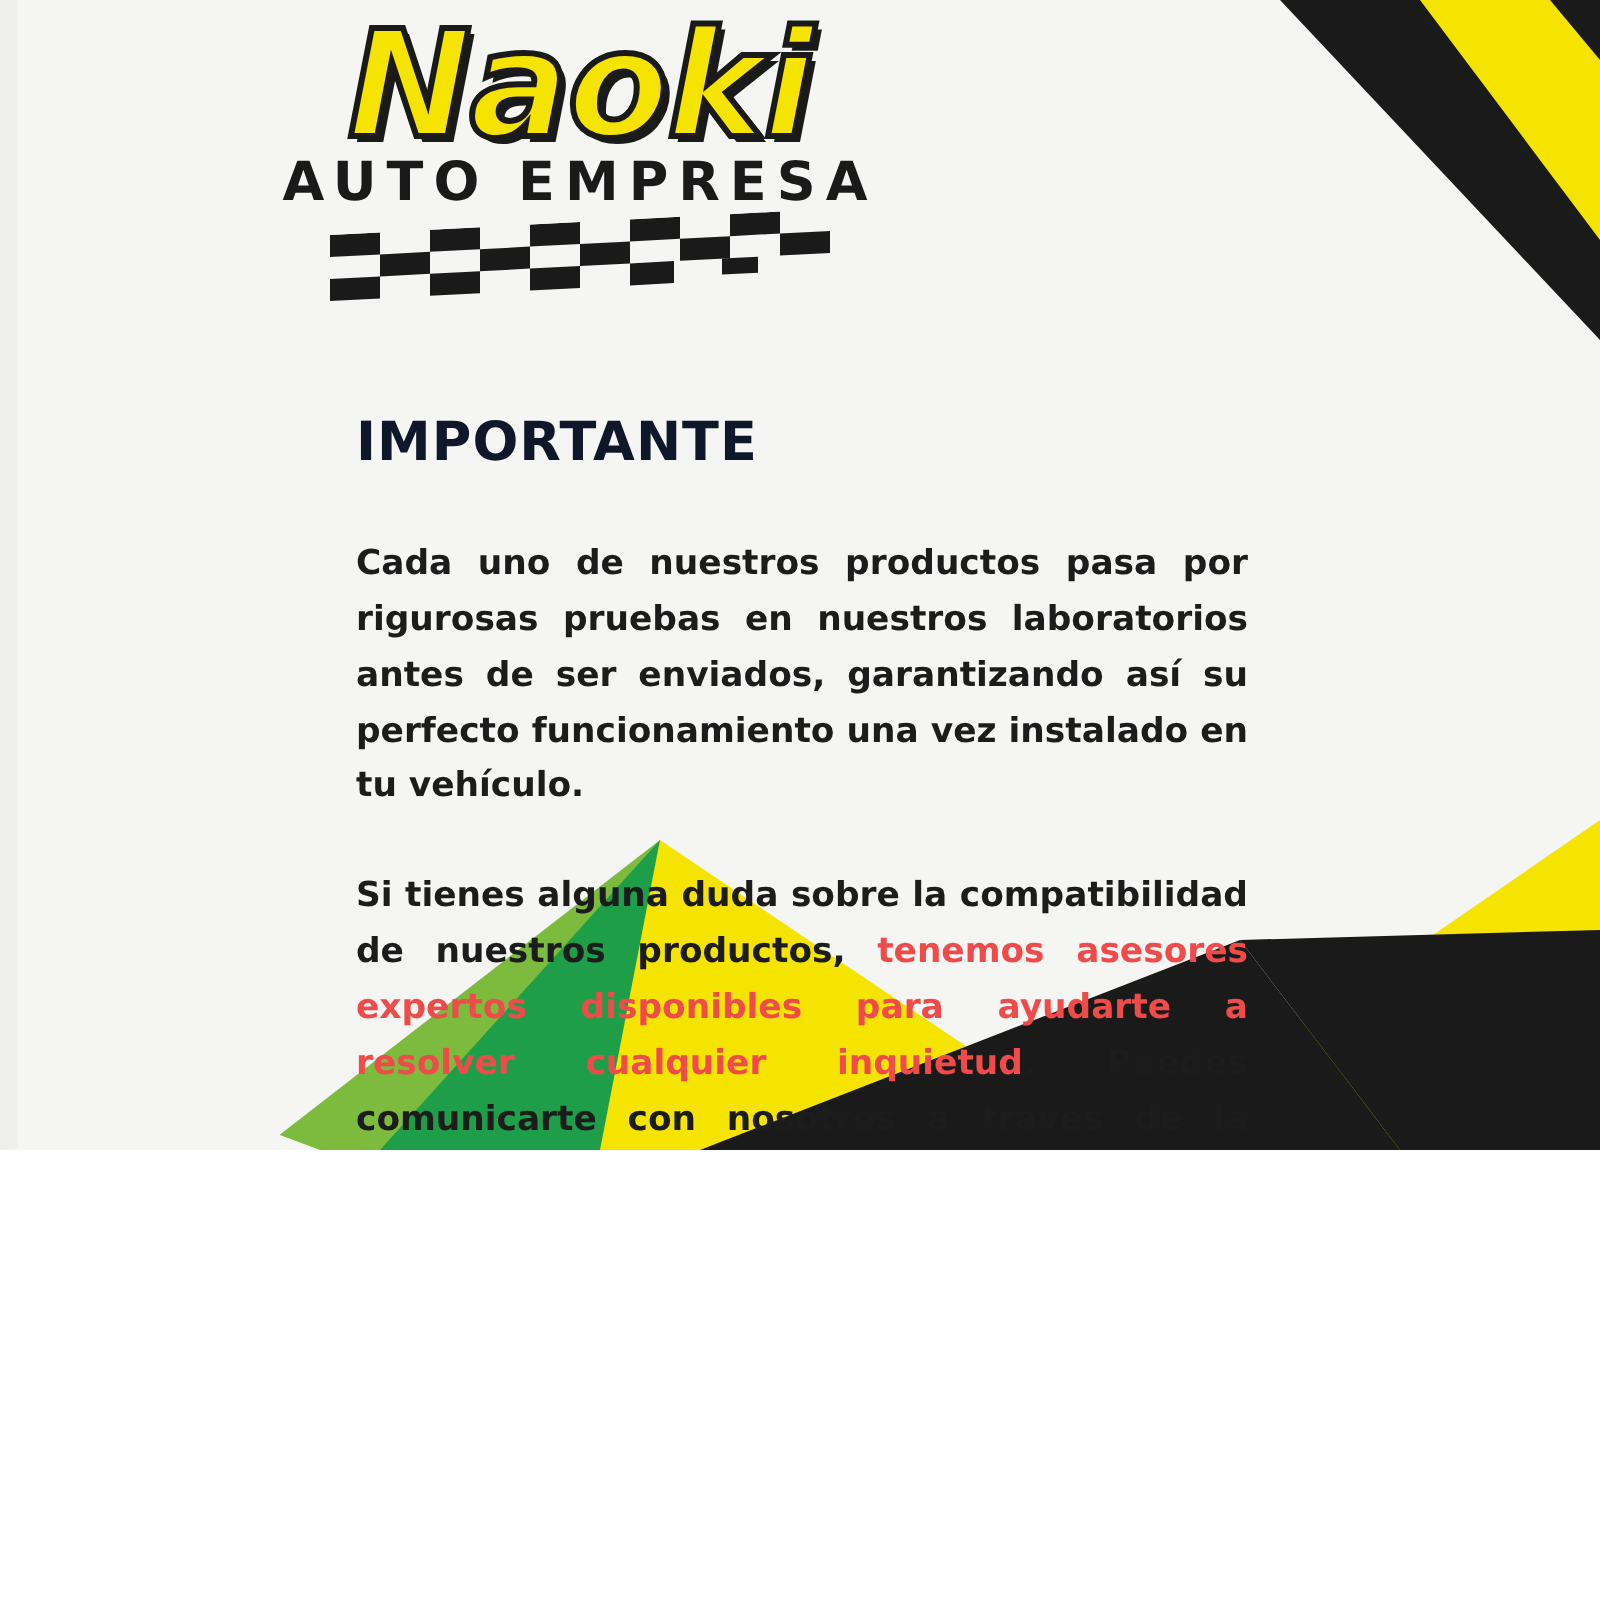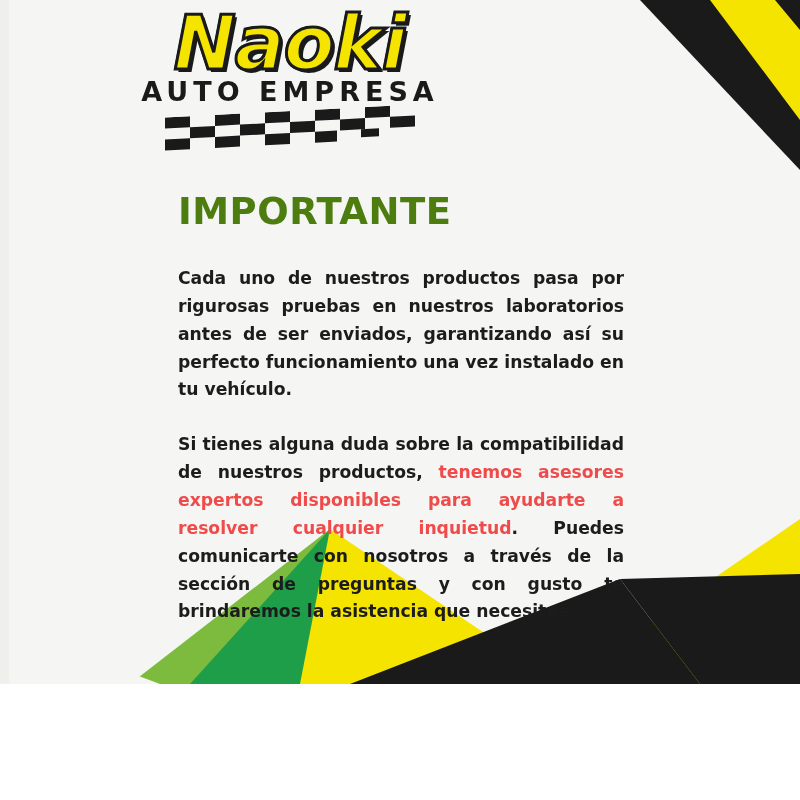--- a/index.html
+++ b/index.html
@@ -9,21 +9,21 @@
   }
   body {
     width: 800px;
     height: 800px;
     font-family: "DejaVu Sans", sans-serif;
     overflow: hidden;
   }
   .page {
     position: relative;
     width: 800px;
-    height: 684px;
+    height: 575px;
     background: #f5f5f3;
     overflow: hidden;
   }
 
   
   .deco {
     position: absolute;
     pointer-events: none;
   }
   .deco svg { display: block; }
@@ -80,24 +80,24 @@
   
   .content {
     position: absolute;
     left: 178px;
     top: 190px;
     width: 446px;
   }
   .headline {
     font-family: "DejaVu Sans", sans-serif;
     font-weight: 700;
-    font-size: 37px;
-    color: #4d7c0f;
+    font-size: 27px;
+    color: #0f172a;
     letter-spacing: 0.5px;
-    margin: 0 0 32px 0;
+    margin: 16px 0 32px 0;
   }
   .para {
     font-family: "DejaVu Sans", sans-serif;
     font-weight: 700;
     font-size: 17.2px;
     line-height: 1.62;
     color: #1c1c1c;
     text-align: justify;
     margin: 0 0 27px 0;
   }

